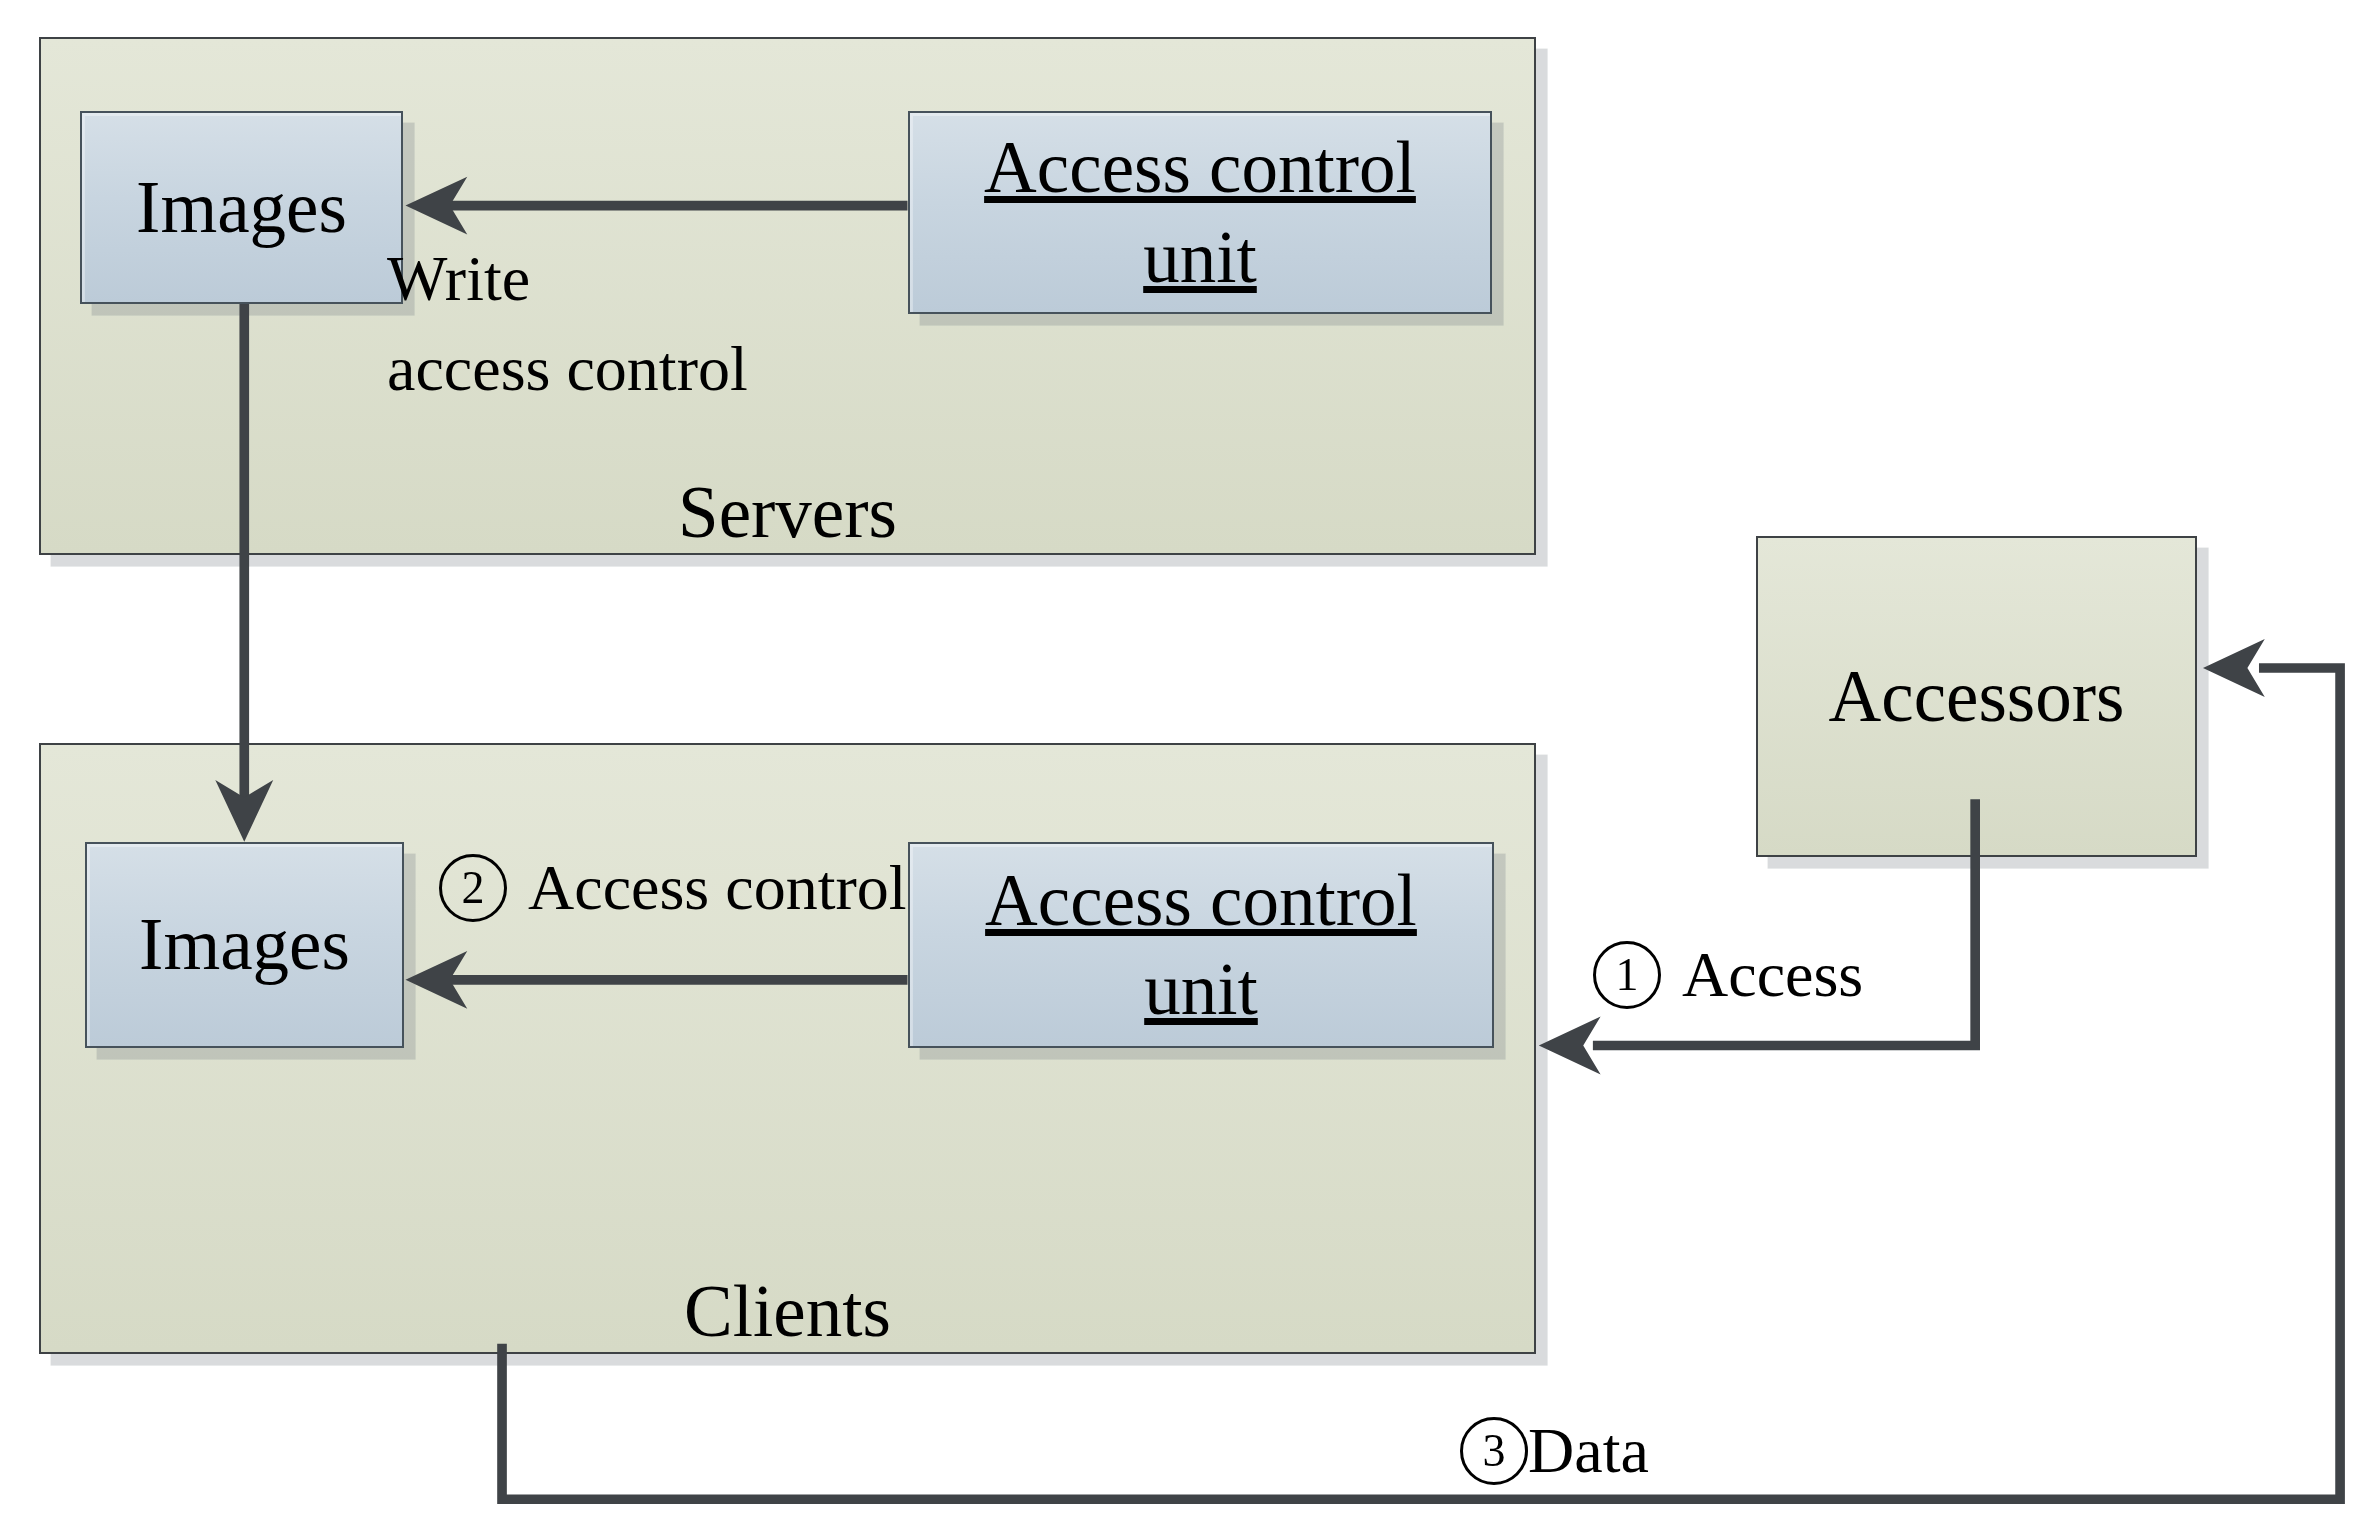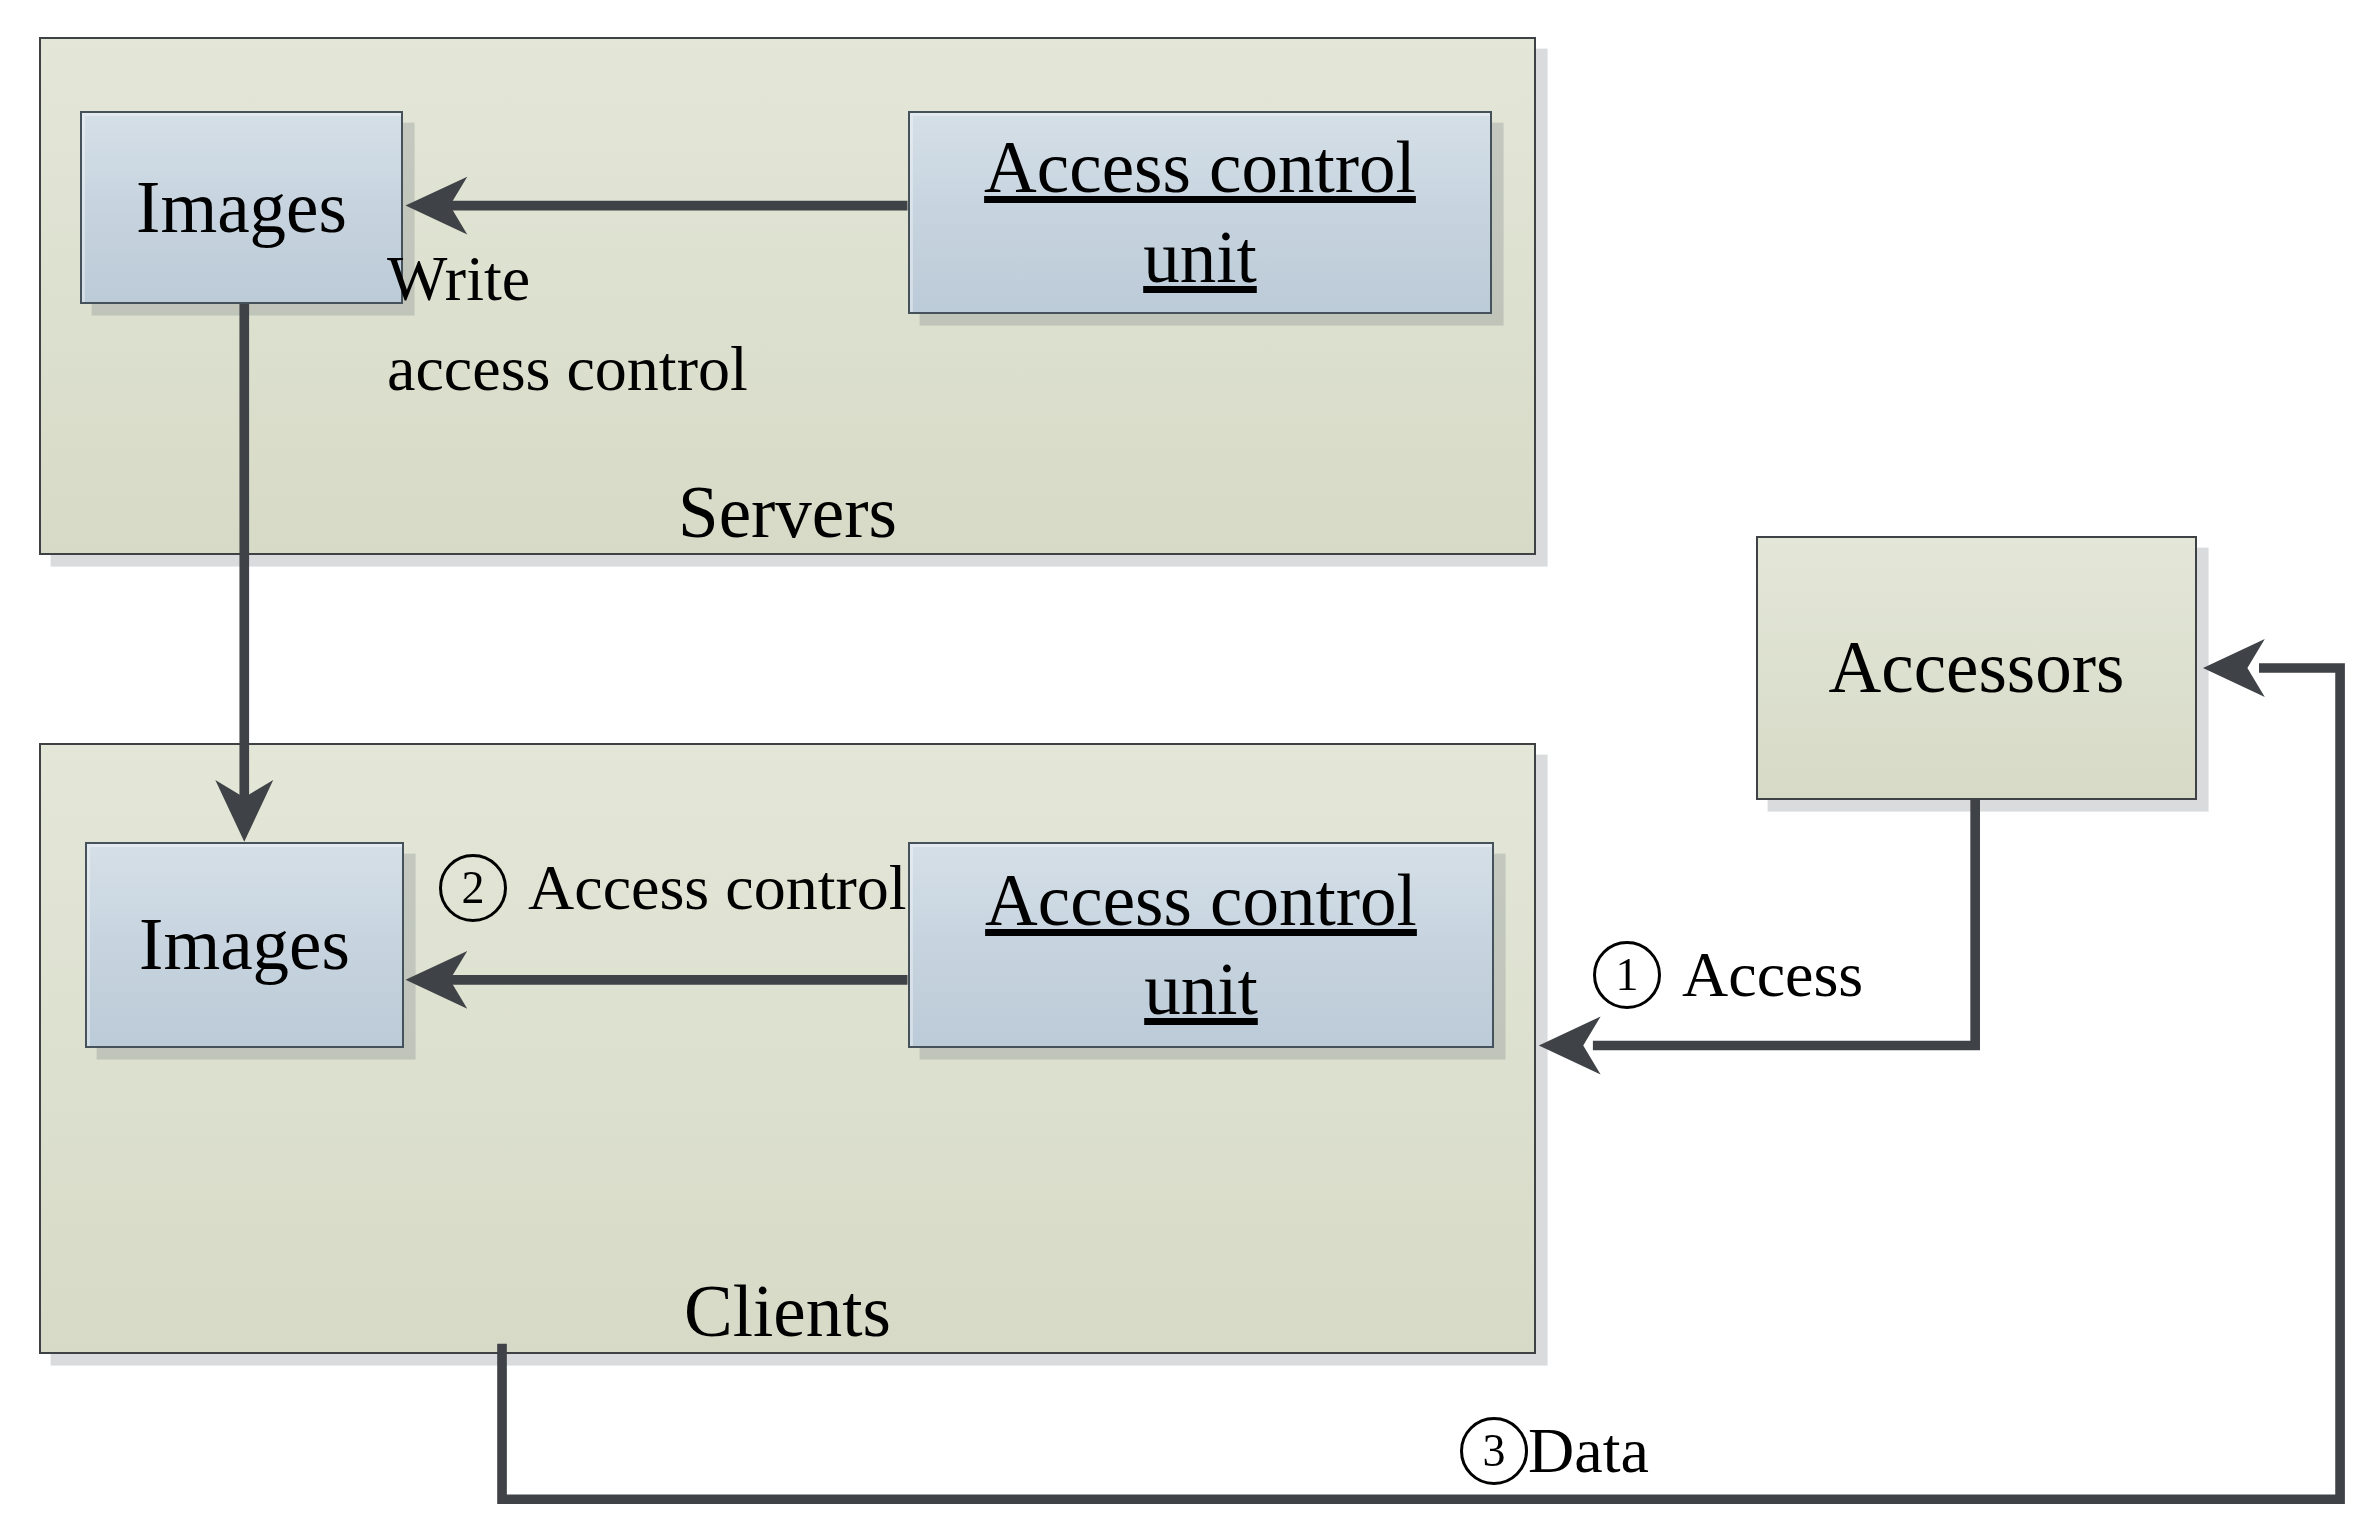--- a/index.html
+++ b/index.html
@@ -69,21 +69,21 @@
 <div class="canvas">
 
   <div class="section" style="left:39px;top:37px;width:1497px;height:518px;">
     <div class="section-title">Servers</div>
   </div>
 
   <div class="section" style="left:39px;top:743px;width:1497px;height:611px;">
     <div class="section-title">Clients</div>
   </div>
 
-  <div class="plain-box" style="left:1756px;top:536px;width:441px;height:264px;">
+  <div class="plain-box" style="left:1756px;top:536px;width:441px;height:321px;">
     <span>Accessors</span>
   </div>
 
   <div class="small-box" style="left:80px;top:111px;width:323px;height:193px;">
     <span>Images</span>
   </div>
 
   <div class="small-box" style="left:908px;top:111px;width:584px;height:203px;">
     <span class="acu-text">Access control unit</span>
   </div>

